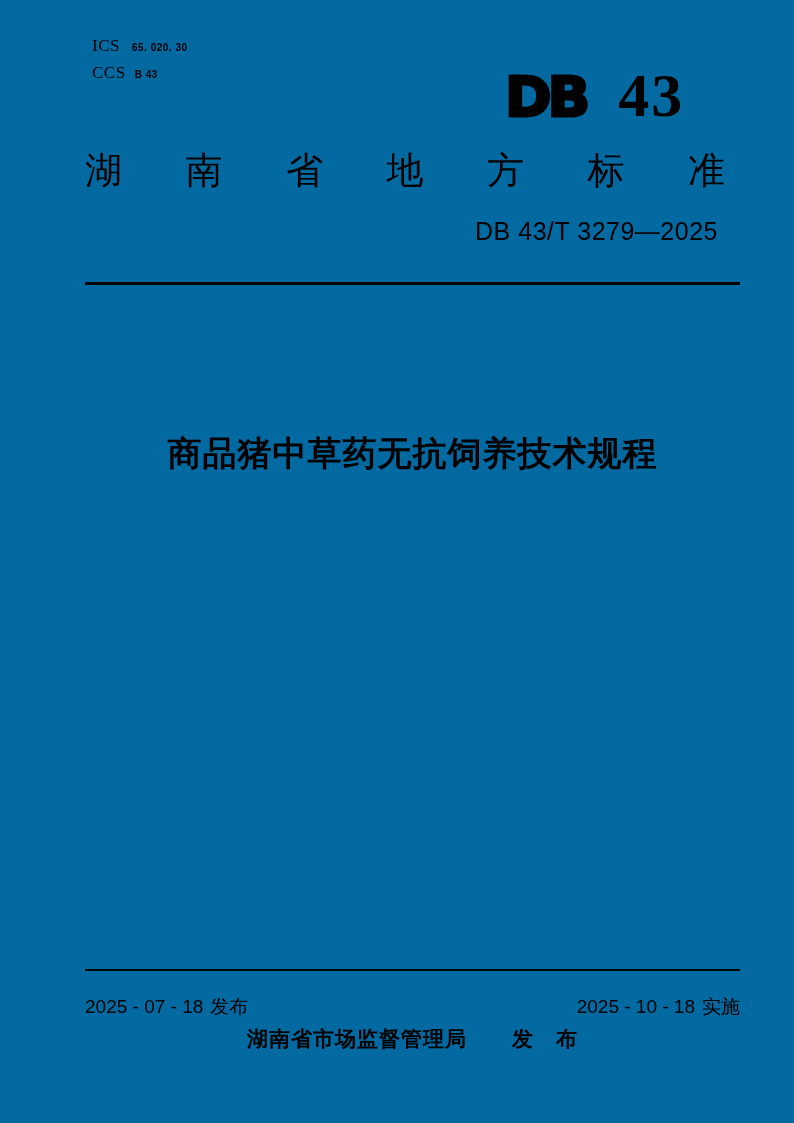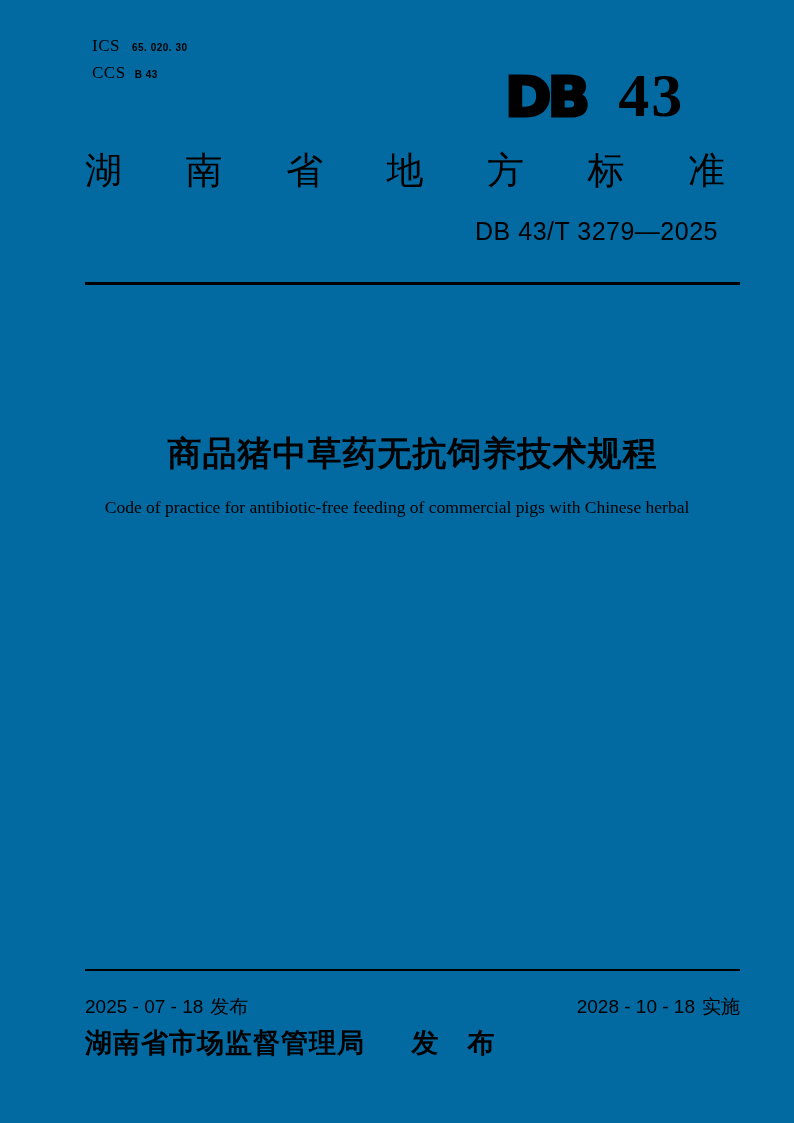--- a/index.html
+++ b/index.html
@@ -53,21 +53,21 @@
   }
   .dates{
     position:absolute;left:85px;top:995px;width:655px;
     display:flex;justify-content:space-between;
     font-size:19px;line-height:24px;
   }
   .date-group{display:flex;align-items:baseline;white-space:nowrap;}
   .date-group .date-label{margin-left:7px;}
   .publisher{
     position:absolute;left:85px;top:1025px;width:655px;
-    text-align:left;font-size:27px;font-weight:600;letter-spacing:1px;
+    text-align:center;font-size:21px;font-weight:600;letter-spacing:1px;
     white-space:nowrap;
   }
   .publisher .pub-label{margin-left:38px;}
 </style>
 </head>
 <body>
 
 <div class="page">
 
   <div class="codes">
@@ -95,29 +95,28 @@
       <span>标</span>
       <span>准</span>
     </div>
 
   <div class="std-number">DB 43/T 3279—2025</div>
 
   <div class="rule rule-top"></div>
 
   <div class="title-cn">商品猪中草药无抗饲养技术规程</div>
 
-  <div class="title-en">Code of practice for antibiotic-free feeding of commercial pigs with Chinese herbal</div>
 
   <div class="dates">
     <div class="date-group">
       <span>2025 - 07 - 18</span>
       <span class="date-label">发布</span>
     </div>
     <div class="date-group">
-      <span>2028 - 10 - 18</span>
+      <span>2025 - 10 - 18</span>
       <span class="date-label">实施</span>
     </div>
   </div>
 
   <div class="rule rule-bottom"></div>
 
   <div class="publisher">
     <span>湖南省市场监督管理局</span>
     <span class="pub-label">发　布</span>
   </div>

